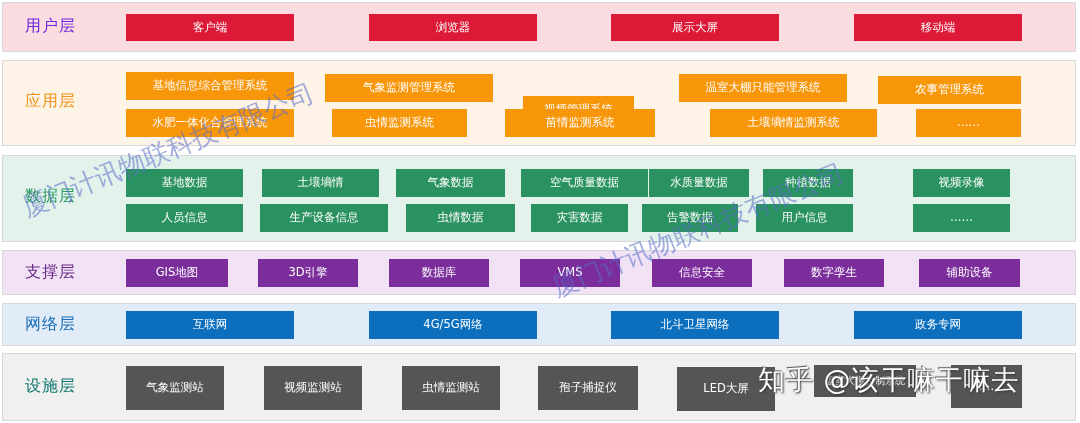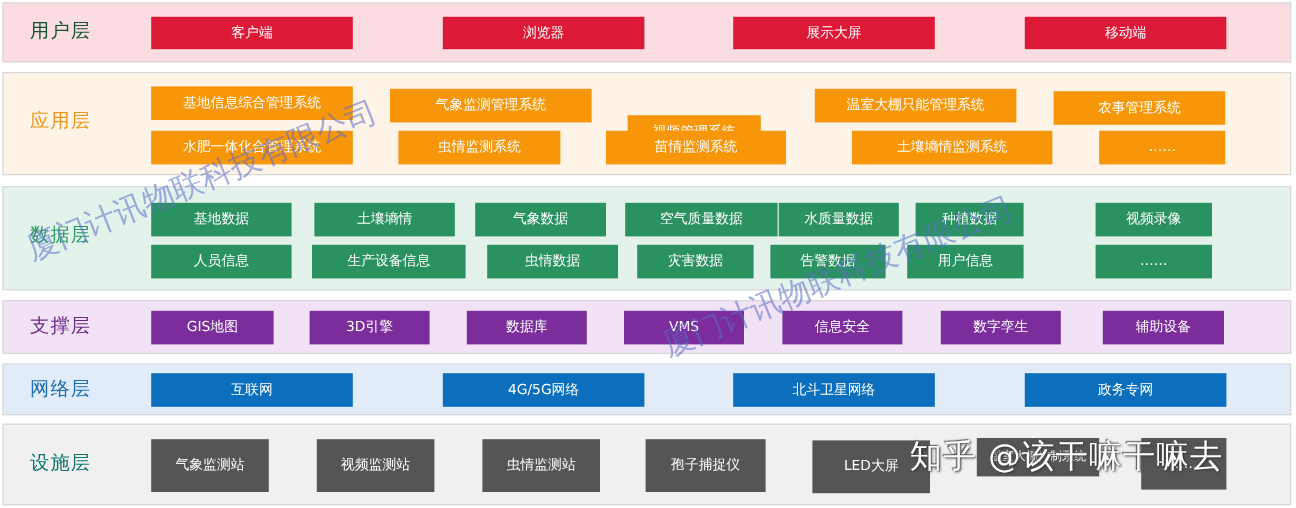--- a/index.html
+++ b/index.html
@@ -11,21 +11,21 @@
          justify-content:center; text-align:center; box-sizing:border-box; line-height:1.15; }
   .watermark { position:absolute; font-family:"DejaVu Serif", serif; color:rgba(90,110,200,0.55);
                font-size:26px; white-space:nowrap; transform-origin:left bottom; pointer-events:none; }
   .zhihu { position:absolute; left:758px; top:362px; font-size:27px; color:#ffffff;
            text-shadow:1px 1px 2px #333, -1px -1px 1px #555; white-space:nowrap; letter-spacing:1px; }
 </style>
 </head>
 <body>
 
 <div class="layer" style="top:2px;height:50px;background:#fbdde1;">
-  <span class="layer-label" style="top:13px;color:#14532d;">用户层</span>
+  <span class="layer-label" style="top:13px;color:#6d28d9;">用户层</span>
 </div>
 <div class="box" style="left:126px;top:14px;width:168px;height:27px;background:#dc1a37;">客户端</div>
 <div class="box" style="left:369px;top:14px;width:168px;height:27px;background:#dc1a37;">浏览器</div>
 <div class="box" style="left:611px;top:14px;width:168px;height:27px;background:#dc1a37;">展示大屏</div>
 <div class="box" style="left:854px;top:14px;width:168px;height:27px;background:#dc1a37;">移动端</div>
 
 <div class="layer" style="top:60px;height:86px;background:#fdf3e6;">
   <span class="layer-label" style="top:30px;color:#f0951c;">应用层</span>
 </div>
 <div class="box" style="left:126px;top:72px;width:168px;height:28px;background:#f8960a;">基地信息综合管理系统</div>

